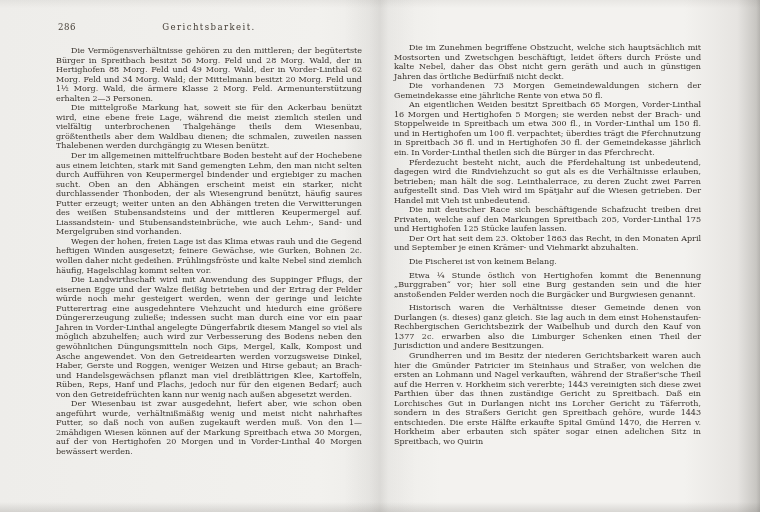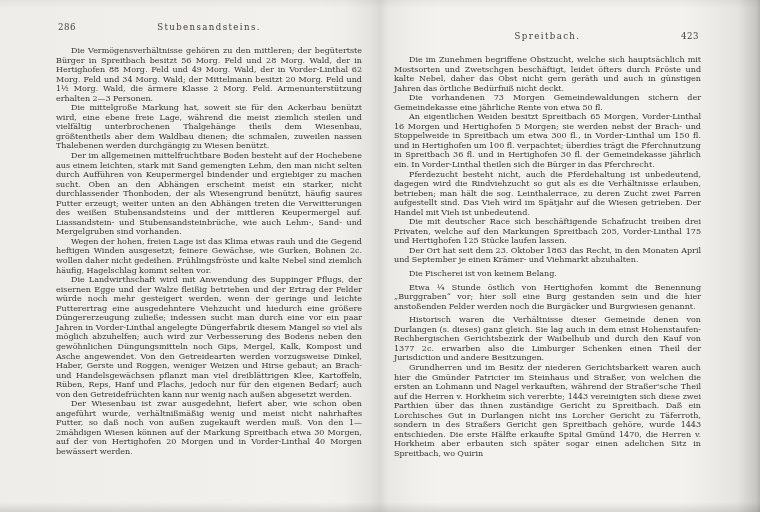--- a/index.html
+++ b/index.html
@@ -85,37 +85,33 @@
   .bodytext p.gap { margin-top: 4px; }
 </style>
 </head>
 <body>
 
 <div class="scan">
 
   <div class="page page-left">
     <div class="pagehead">
       <span class="pnum pnum-left">286</span>
-      <span class="runhead">Stubensandsteins.</span>
+      <span class="runhead">Gerichtsbarkeit.</span>
     </div>
     <div class="bodytext">
       <p>Die Vermögensverhältnisse gehören zu den mittleren; der begütertste Bürger in Spreitbach besitzt 56 Morg. Feld und 28 Morg. Wald, der in Hertighofen 88 Morg. Feld und 49 Morg. Wald, der in Vorder-Linthal 62 Morg. Feld und 34 Morg. Wald; der Mittelmann besitzt 20 Morg. Feld und 1½ Morg. Wald, die ärmere Klasse 2 Morg. Feld. Armenunterstützung erhalten 2—3 Personen.</p>
       <p>Die mittelgroße Markung hat, soweit sie für den Ackerbau benützt wird, eine ebene freie Lage, während die meist ziemlich steilen und vielfältig unterbrochenen Thalgehänge theils dem Wiesenbau, größtentheils aber dem Waldbau dienen; die schmalen, zuweilen nassen Thalebenen werden durchgängig zu Wiesen benützt.</p>
       <p>Der im allgemeinen mittelfruchtbare Boden besteht auf der Hochebene aus einem leichten, stark mit Sand gemengten Lehm, den man nicht selten durch Aufführen von Keupermergel bindender und ergiebiger zu machen sucht. Oben an den Abhängen erscheint meist ein starker, nicht durchlassender Thonboden, der als Wiesengrund benützt, häufig saures Futter erzeugt; weiter unten an den Abhängen treten die Verwitterungen des weißen Stubensandsteins und der mittleren Keupermergel auf. Liassandstein- und Stubensandsteinbrüche, wie auch Lehm-, Sand- und Mergelgruben sind vorhanden.</p>
       <p>Wegen der hohen, freien Lage ist das Klima etwas rauh und die Gegend heftigen Winden ausgesetzt; feinere Gewächse, wie Gurken, Bohnen 2c. wollen daher nicht gedeihen. Frühlingsfröste und kalte Nebel sind ziemlich häufig, Hagelschlag kommt selten vor.</p>
       <p>Die Landwirthschaft wird mit Anwendung des Suppinger Pflugs, der eisernen Egge und der Walze fleißig betrieben und der Ertrag der Felder würde noch mehr gesteigert werden, wenn der geringe und leichte Futterertrag eine ausgedehntere Viehzucht und hiedurch eine größere Düngererzeugung zuließe; indessen sucht man durch eine vor ein paar Jahren in Vorder-Linthal angelegte Düngerfabrik diesem Mangel so viel als möglich abzuhelfen; auch wird zur Verbesserung des Bodens neben den gewöhnlichen Düngungsmitteln noch Gips, Mergel, Kalk, Kompost und Asche angewendet. Von den Getreidearten werden vorzugsweise Dinkel, Haber, Gerste und Roggen, weniger Weizen und Hirse gebaut; an Brach- und Handelsgewächsen pflanzt man viel dreiblättrigen Klee, Kartoffeln, Rüben, Reps, Hanf und Flachs, jedoch nur für den eigenen Bedarf; auch von den Getreidefrüchten kann nur wenig nach außen abgesetzt werden.</p>
       <p>Der Wiesenbau ist zwar ausgedehnt, liefert aber, wie schon oben angeführt wurde, verhältnißmäßig wenig und meist nicht nahrhaftes Futter, so daß noch von außen zugekauft werden muß. Von den 1—2mähdigen Wiesen können auf der Markung Spreitbach etwa 30 Morgen, auf der von Hertighofen 20 Morgen und in Vorder-Linthal 40 Morgen bewässert werden.</p>
     </div>
   </div>
 
   <div class="page page-right">
-    <div class="pagehead">
-      <span class="runhead">Spreitbach.</span>
-      <span class="pnum pnum-right">423</span>
-    </div>
     <div class="bodytext">
       <p>Die im Zunehmen begriffene Obstzucht, welche sich hauptsächlich mit Mostsorten und Zwetschgen beschäftigt, leidet öfters durch Fröste und kalte Nebel, daher das Obst nicht gern geräth und auch in günstigen Jahren das örtliche Bedürfniß nicht deckt.</p>
       <p>Die vorhandenen 73 Morgen Gemeindewaldungen sichern der Gemeindekasse eine jährliche Rente von etwa 50 fl.</p>
       <p>An eigentlichen Weiden besitzt Spreitbach 65 Morgen, Vorder-Linthal 16 Morgen und Hertighofen 5 Morgen; sie werden nebst der Brach- und Stoppelweide in Spreitbach um etwa 300 fl., in Vorder-Linthal um 150 fl. und in Hertighofen um 100 fl. verpachtet; überdies trägt die Pferchnutzung in Spreitbach 36 fl. und in Hertighofen 30 fl. der Gemeindekasse jährlich ein. In Vorder-Linthal theilen sich die Bürger in das Pferchrecht.</p>
       <p>Pferdezucht besteht nicht, auch die Pferdehaltung ist unbedeutend, dagegen wird die Rindviehzucht so gut als es die Verhältnisse erlauben, betrieben; man hält die sog. Leinthalerrace, zu deren Zucht zwei Farren aufgestellt sind. Das Vieh wird im Spätjahr auf die Wiesen getrieben. Der Handel mit Vieh ist unbedeutend.</p>
       <p>Die mit deutscher Race sich beschäftigende Schafzucht treiben drei Privaten, welche auf den Markungen Spreitbach 205, Vorder-Linthal 175 und Hertighofen 125 Stücke laufen lassen.</p>
       <p>Der Ort hat seit dem 23. Oktober 1863 das Recht, in den Monaten April und September je einen Krämer- und Viehmarkt abzuhalten.</p>
       <p class="gap">Die Fischerei ist von keinem Belang.</p>
       <p class="gap">Etwa ¼ Stunde östlich von Hertighofen kommt die Benennung „Burggraben“ vor; hier soll eine Burg gestanden sein und die hier anstoßenden Felder werden noch die Burgäcker und Burgwiesen genannt.</p>
       <p class="gap">Historisch waren die Verhältnisse dieser Gemeinde denen von Durlangen (s. dieses) ganz gleich. Sie lag auch in dem einst Hohenstaufen-Rechbergischen Gerichtsbezirk der Waibelhub und durch den Kauf von 1377 2c. erwarben also die Limburger Schenken einen Theil der Jurisdiction und andere Besitzungen.</p>

